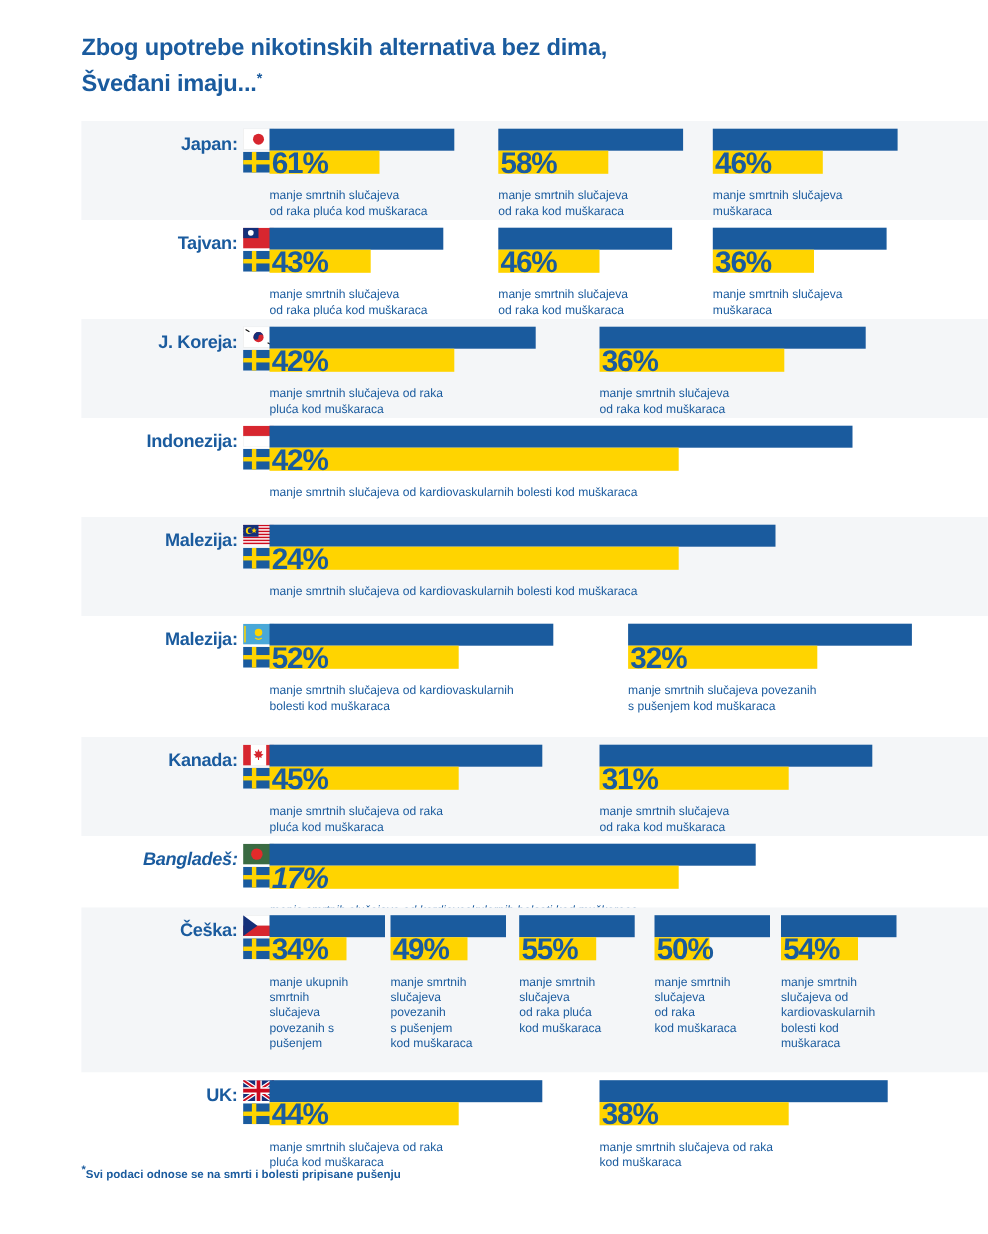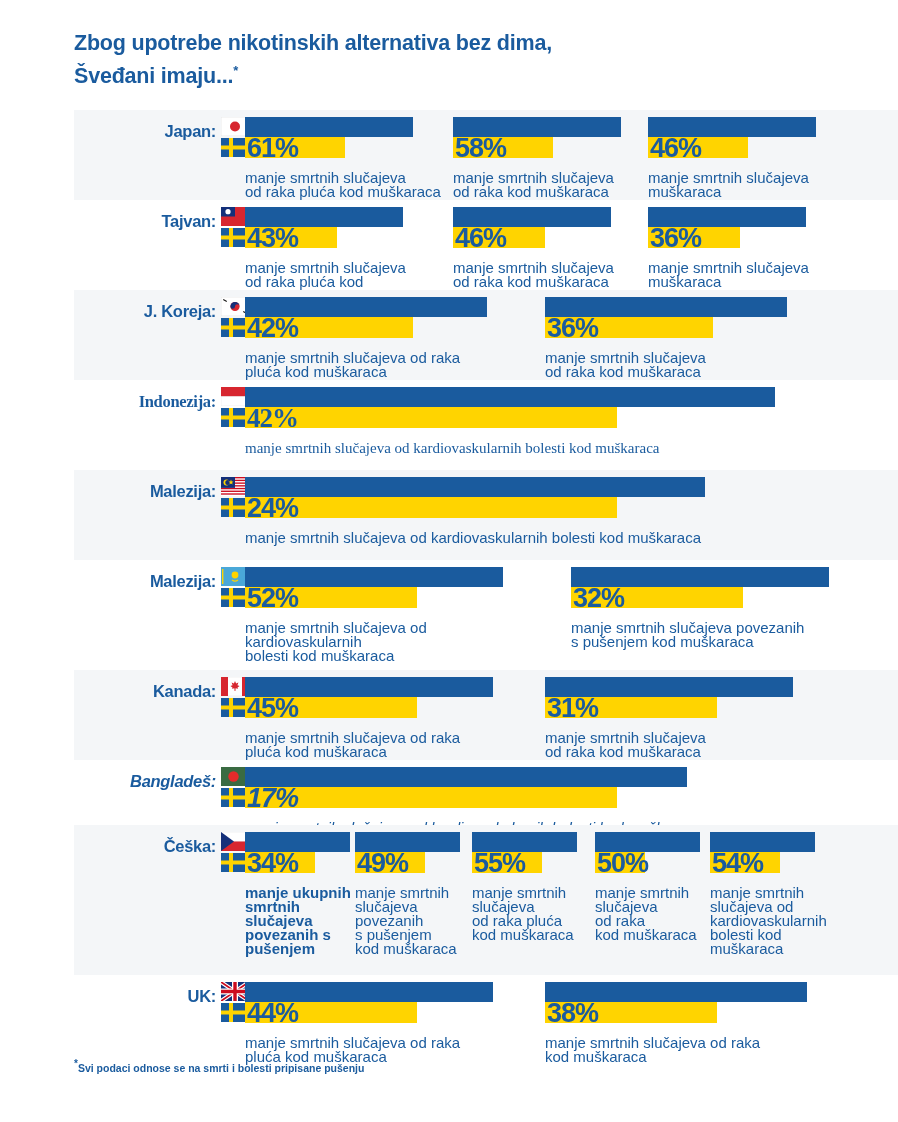--- a/index.html
+++ b/index.html
@@ -52,21 +52,21 @@
     position:relative;
   }
   .pct{
     position:absolute;left:2px;top:-4px;
     font-size:27px;font-weight:bold;color:#1a5b9e;
     letter-spacing:-1px;line-height:30px;
     white-space:nowrap;
   }
   .caption{
     margin-top:13px;
-    font-size:15px;line-height:14px;color:#1a5b9e;
+    font-size:11px;line-height:14px;color:#1a5b9e;
     font-weight:normal;
   }
 
   .footnote{
     position:absolute;left:74px;top:1058px;
     font-size:10.5px;color:#1a5b9e;font-weight:bold;
   }
   .footnote .st{font-size:10px;vertical-align:super;}
 </style>
 </head>
@@ -175,21 +175,21 @@
           <div class="caption" style="width: 272px;">manje smrtnih slučajeva od raka<br>pluća kod muškaraca</div>
         </div>
         <div class="item" style="left: 471px; top: 7px; width: 262px;">
           <span class="bar-blue" style="width: 242px;"></span>
           <span class="bar-yellow" style="width: 168px;">
             <span class="pct">36%</span>
           </span>
           <div class="caption" style="width: 272px;">manje smrtnih slučajeva<br>od raka kod muškaraca</div>
         </div>
       </div>
-      <div class="row plain" style="position: absolute; top: 270px; height: 90px; font-family: Liberation Serif, serif;">
+      <div class="row plain" style="position: absolute; top: 270px; height: 90px;">
         <div class="country-label" style="top: 12px;">Indonezija:</div>
         <div class="flagstack" style="left: 147px; top: 7px;">
           <span class="flag"><svg width="28" height="19" viewBox="0 0 28 19">
               <rect width="28" height="9.5" fill="#d7262f"></rect>
                 <rect y="9.5" width="28" height="9.5" fill="#ffffff" stroke="#dddddd" stroke-width="0.4"></rect>
             </svg></span>
           <span class="flag sv"><svg width="28" height="19" viewBox="0 0 28 19">
               <rect width="28" height="19" fill="#1a5b9e"></rect>
                 <rect x="0" y="7.5" width="28" height="4" fill="#ffd400"></rect>
                 <rect x="8" y="0" width="4" height="19" fill="#ffd400"></rect>
@@ -327,21 +327,21 @@
               <rect width="28" height="19" fill="#1a5b9e"></rect>
                 <rect x="0" y="7.5" width="28" height="4" fill="#ffd400"></rect>
                 <rect x="8" y="0" width="4" height="19" fill="#ffd400"></rect>
             </svg></span>
         </div>
         <div class="item" style="left: 171px; top: 7px; width: 125px;">
           <span class="bar-blue" style="width: 105px;"></span>
           <span class="bar-yellow" style="width: 70px;">
             <span class="pct">34%</span>
           </span>
-          <div class="caption" style="width: 135px; font-weight: bold;">manje ukupnih<br>smrtnih<br>slučajeva<br>povezanih s<br>pušenjem</div>
+          <div class="caption" style="width: 135px;">manje ukupnih<br>smrtnih<br>slučajeva<br>povezanih s<br>pušenjem</div>
         </div>
         <div class="item" style="left: 281px; top: 7px; width: 125px;">
           <span class="bar-blue" style="width: 105px;"></span>
           <span class="bar-yellow" style="width: 70px;">
             <span class="pct">49%</span>
           </span>
           <div class="caption" style="width: 135px;">manje smrtnih<br>slučajeva<br>povezanih<br>s pušenjem<br>kod muškaraca</div>
         </div>
         <div class="item" style="left: 398px; top: 7px; width: 125px;">
           <span class="bar-blue" style="width: 105px;"></span>

